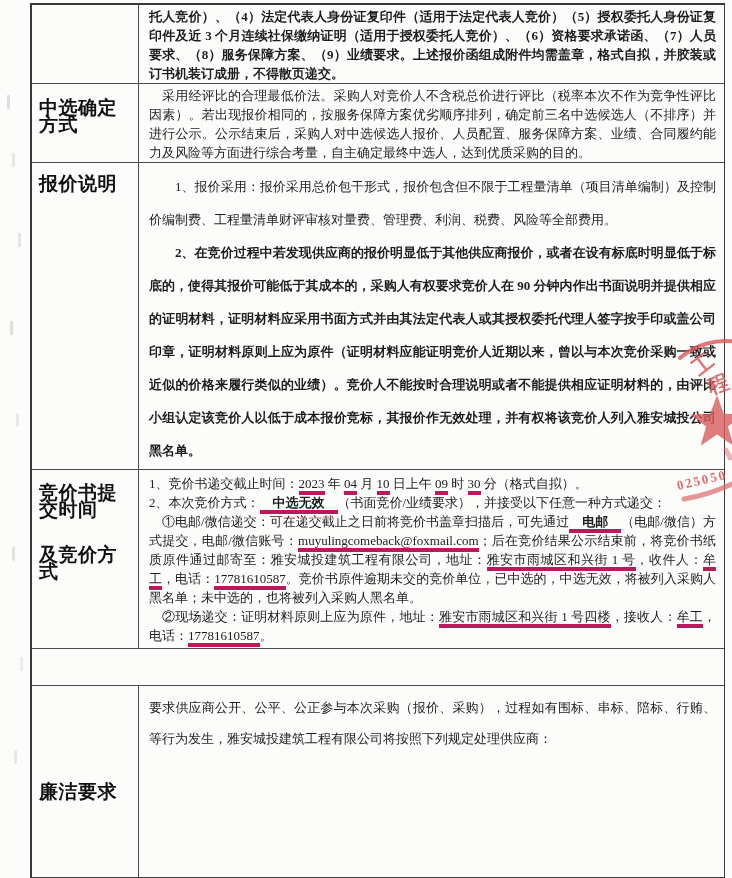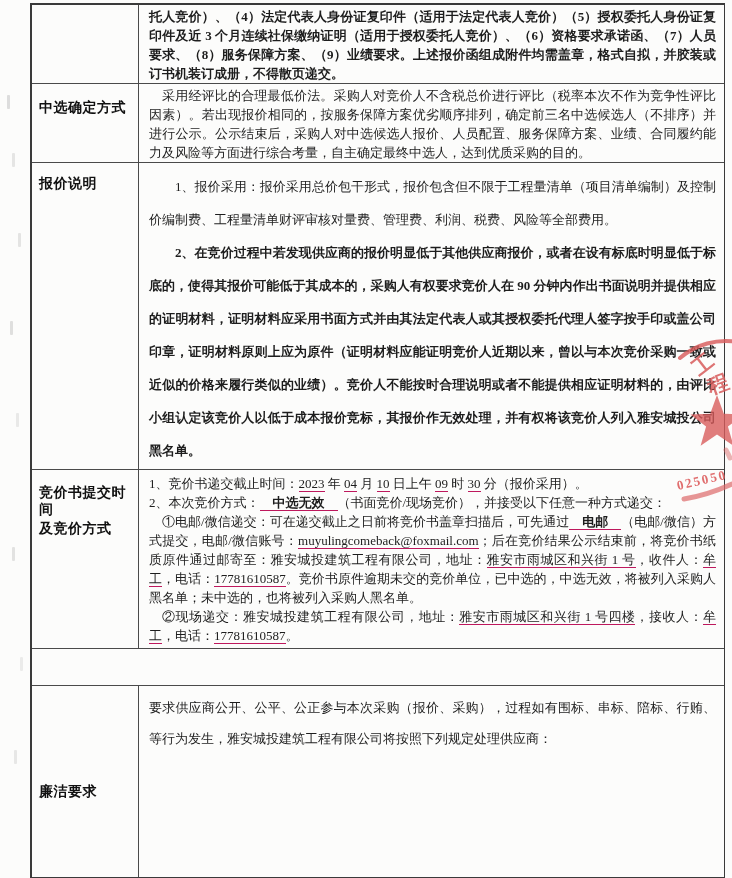--- a/index.html
+++ b/index.html
@@ -35,50 +35,50 @@
   .row1{height:78px;}
   .row2{height:78px;}
   .row3{height:306px;}
   .row4{height:178px;}
   .row5{height:36px;}
   .row6{height:191px;}
   .label-cell{
     width:107px;min-width:107px;box-sizing:border-box;
     border-right:1px solid #4a4a4a;
     padding:0 4px 0 7px;
-    font-weight:bold;font-size:14px;color:#111;
+    font-weight:bold;font-size:19px;color:#111;
     line-height:17px;
   }
   .row2 .label-cell{padding-top:15px;}
   .row3 .label-cell{padding-top:12px;}
   .row4 .label-cell{padding-top:14px;}
   .row5 .label-cell{padding-top:10px;}
   .row6 .label-cell{padding-top:97px;}
   .label-line{display:block;letter-spacing:.5px;}
-  .row4 .label-line + .label-line{margin-top:2px;}
+  .row4 .label-line + .label-line{margin-top:28px;}
   .content-cell{
     flex:1;box-sizing:border-box;
     padding:0 8px 0 10px;
     overflow:hidden;
     font-size:13px;
     text-align:justify;
   }
   .row1 .content-cell{padding-top:2px;}
   .row2 .content-cell{padding-top:2px;}
   .row3 .content-cell{padding-top:7px;}
   .row4 .content-cell{padding-top:4px;}
   .row5 .content-cell{padding-top:6px;}
   .row6 .content-cell{padding-top:6px;}
   .content-cell p{margin:0;line-height:19px;}
   .row3 .content-cell p{line-height:33px;}
   .row6 .content-cell p{line-height:31px;}
   p.b, span.b{font-weight:bold;}
   p.ind1{text-indent:1em;}
   p.ind2{text-indent:2em;}
-  span.u{border-bottom:1px solid #be185d;}
+  span.u{border-bottom:4px solid #be185d;}
   
   .seal{position:absolute;left:630px;top:332px;width:102px;height:170px;pointer-events:none;}
   .seal text{font-family:"Liberation Serif","DejaVu Serif",serif;}
 </style>
 </head>
 <body>
 
 <div class="page">
   <div class="margin-noise"></div>
 
@@ -109,24 +109,24 @@
           <p class="b ind2"><span>2、在竞价过程中若发现供应商的报价明显低于其他供应商报价，或者在设有标底时明显低于标底的，使得其报价可能低于其成本的，采购人有权要求竞价人在 90 分钟内作出书面说明并提供相应的证明材料，证明材料应采用书面方式并由其法定代表人或其授权委托代理人签字按手印或盖公司印章，证明材料原则上应为原件（证明材料应能证明竞价人近期以来，曾以与本次竞价采购一致或近似的价格来履行类似的业绩）。竞价人不能按时合理说明或者不能提供相应证明材料的，由评比小组认定该竞价人以低于成本报价竞标，其报价作无效处理，并有权将该竞价人列入雅安城投公司黑名单。</span></p>
         </div>
     </div>
 
     <div class="row row4">
       <div class="label-cell">
         <span class="label-line">竞价书提交时间</span>
         <span class="label-line">及竞价方式</span>
       </div>
       <div class="content-cell">
-          <p><span>1、竞价书递交截止时间：</span><span class="u">2023</span><span> 年 </span><span class="u">04</span><span> 月 </span><span class="u">10</span><span> 日上午 </span><span class="u">09</span><span> 时 </span><span class="u">30</span><span> 分（报价采用）。</span></p>
-          <p><span>2、本次竞价方式：</span><span class="u b">　中选无效　</span><span>（书面竞价/现场竞价），并接受以下任意一种方式递交：</span></p>
+          <p><span>1、竞价书递交截止时间：</span><span class="u">2023</span><span> 年 </span><span class="u">04</span><span> 月 </span><span class="u">10</span><span> 日上午 </span><span class="u">09</span><span> 时 </span><span class="u">30</span><span> 分（格式自拟）。</span></p>
+          <p><span>2、本次竞价方式：</span><span class="u b">　中选无效　</span><span>（书面竞价/业绩要求），并接受以下任意一种方式递交：</span></p>
           <p class="ind1"><span>①电邮/微信递交：可在递交截止之日前将竞价书盖章扫描后，可先通过</span><span class="u b">　电邮　</span><span>（电邮/微信）方式提交，电邮/微信账号：</span><span class="u">muyulingcomeback@foxmail.com</span><span>；后在竞价结果公示结束前，将竞价书纸质原件通过邮寄至：雅安城投建筑工程有限公司，地址：</span><span class="u">雅安市雨城区和兴街 1 号</span><span>，收件人：</span><span class="u">牟工</span><span>，电话：</span><span class="u">17781610587</span><span>。竞价书原件逾期未交的竞价单位，已中选的，中选无效，将被列入采购人黑名单；未中选的，也将被列入采购人黑名单。</span></p>
-          <p class="ind1"><span>②现场递交：雅安城投建筑工程有限公司，地址：</span><span class="u">雅安市雨城区和兴街 1 号四楼</span><span>，接收人：</span><span class="u">牟工</span><span>，电话：</span><span class="u">17781610587</span><span>。</span></p>
+          <p class="ind1"><span>②现场递交：证明材料原则上应为原件，地址：</span><span class="u">雅安市雨城区和兴街 1 号四楼</span><span>，接收人：</span><span class="u">牟工</span><span>，电话：</span><span class="u">17781610587</span><span>。</span></p>
         </div>
     </div>
 
     <div class="row row5">
     </div>
 
     <div class="row row6">
       <div class="label-cell">
         <span class="label-line">廉洁要求</span>
       </div>

